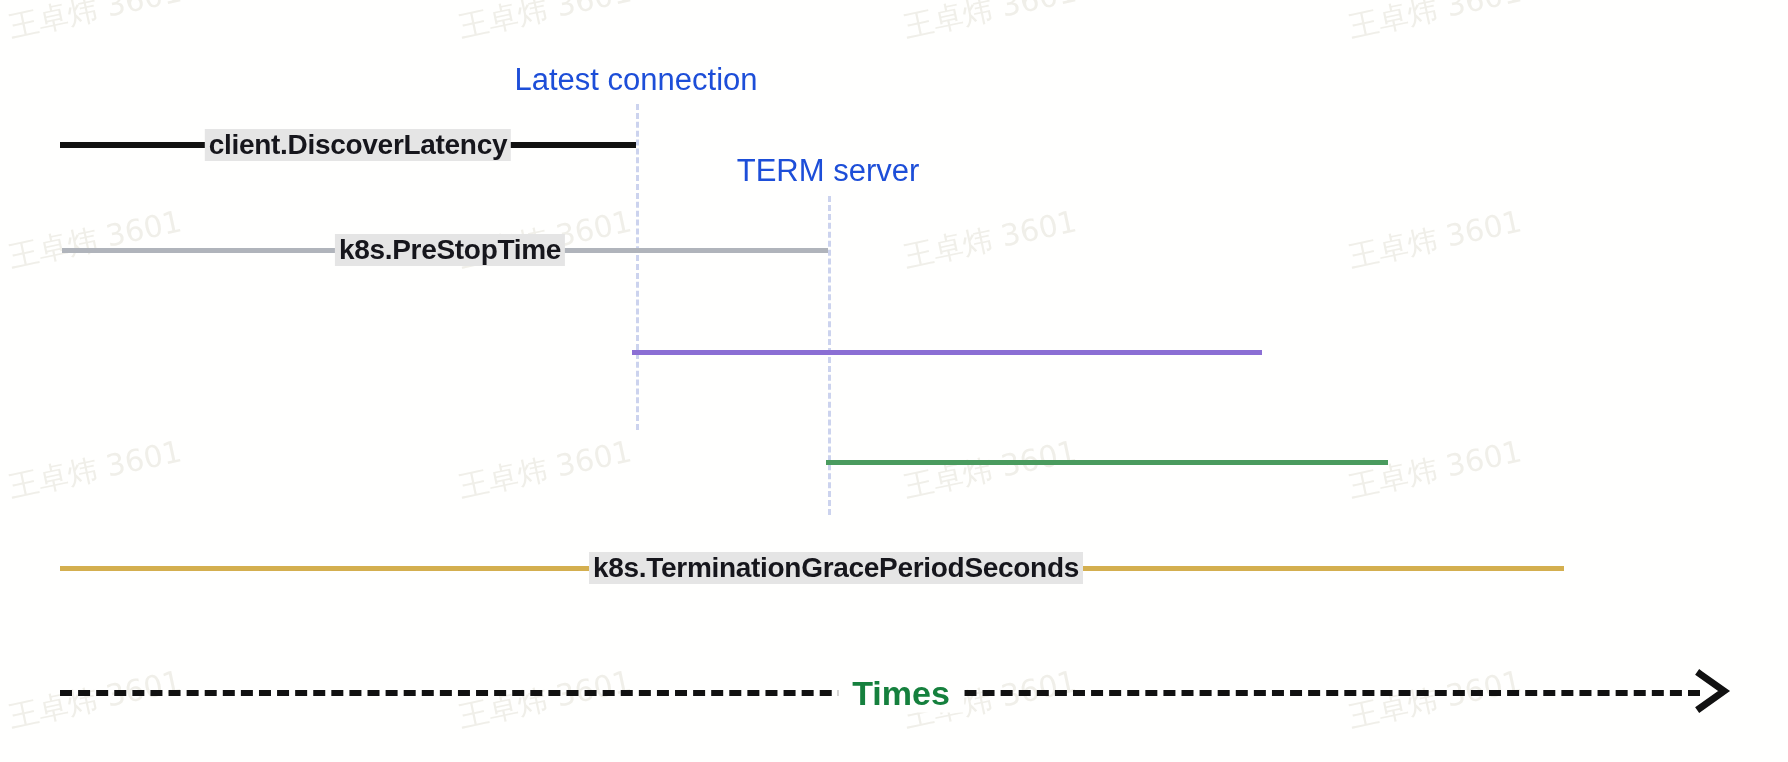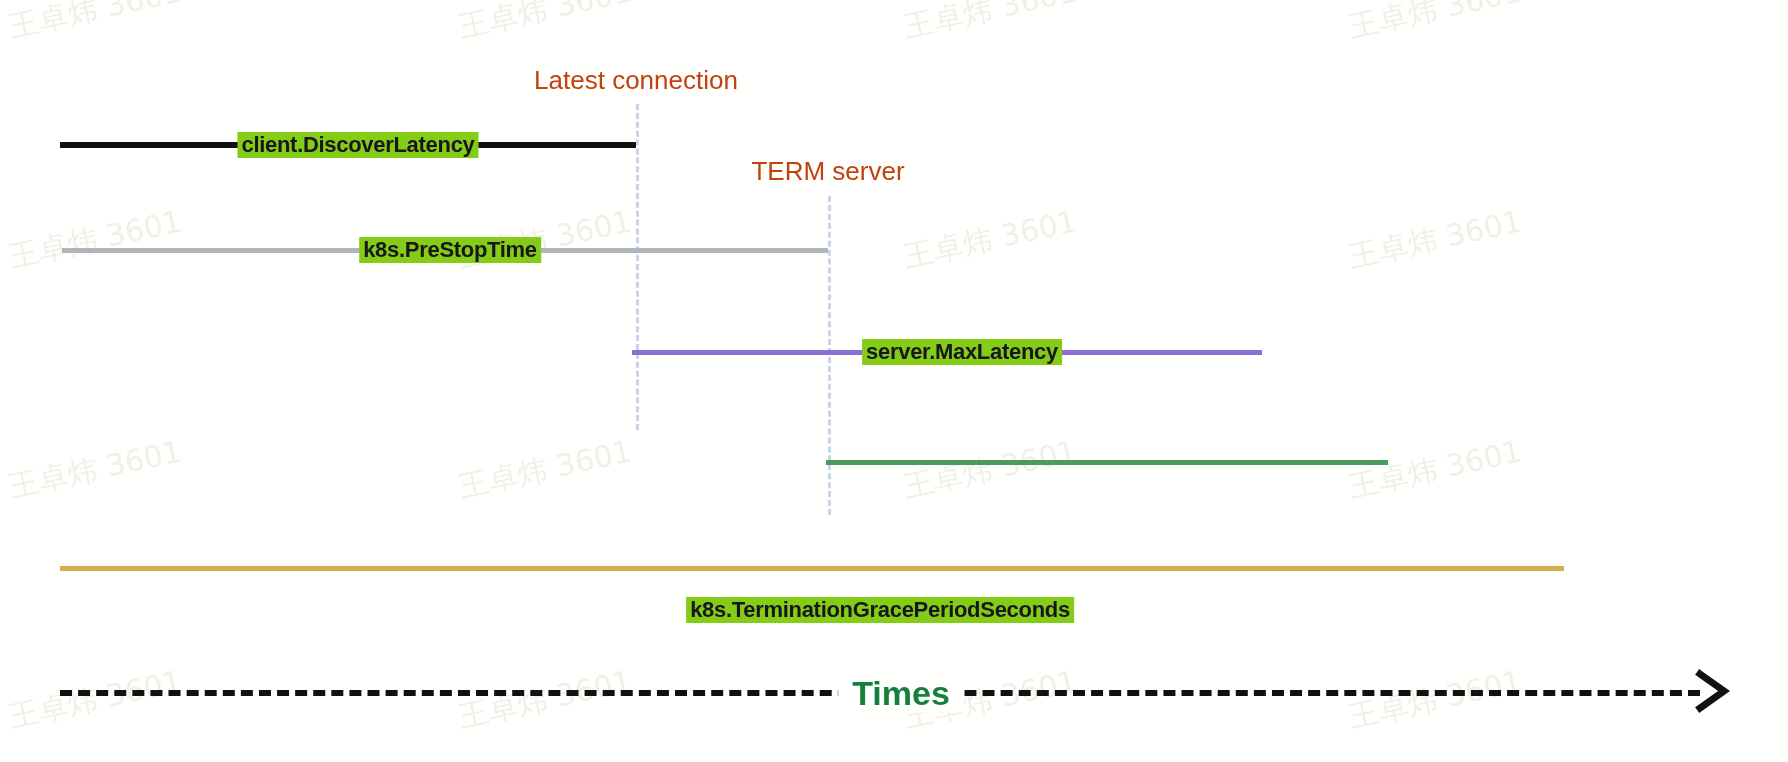--- a/index.html
+++ b/index.html
@@ -46,42 +46,42 @@
   
   .vmarker {
     position: absolute;
     width: 0;
     border-left: 3px dashed #ccd3ee;
     z-index: 1;
   }
   .vmarker-label {
     position: absolute;
     font-family: "Liberation Sans", sans-serif;
-    font-size: 26px;
+    font-size: 31px;
     font-weight: 400;
-    color: #c2410c;
+    color: #1d4ed8;
     white-space: nowrap;
     z-index: 3;
   }
 
   
   .bar {
     position: absolute;
     height: 5px;
     border-radius: 0;
     z-index: 2;
   }
   .bar-label {
     position: absolute;
     font-family: "Liberation Sans", sans-serif;
-    font-size: 22px;
+    font-size: 28px;
     font-weight: 700;
     color: #16161c;
     white-space: nowrap;
-    background: #84cc16;
+    background: #e5e5e5;
     padding: 0 4px;
     z-index: 4;
     transform: translate(-50%, -50%);
     letter-spacing: -0.3px;
   }
 
   
   .axis-line {
     position: absolute;
     height: 0;
@@ -135,24 +135,23 @@
       <div class="vmarker" style="left: 828px; top: 196px; height: 319px; border-left-color: rgb(204, 211, 238);"></div>
       <div class="vmarker-label" style="left: 828px; top: 171px; transform: translate(-50%, -50%);">TERM server</div>
     </div>
 
   <div class="chart-layer" id="bar-layer">
       <div class="bar" style="left: 60px; width: 576px; height: 6px; top: 142px; background: rgb(17, 17, 17);"></div>
       <div class="bar-label" style="left: 358px; top: 145px;">client.DiscoverLatency</div>
       <div class="bar" style="left: 62px; width: 766px; height: 5px; top: 247.5px; background: rgb(176, 180, 187);"></div>
       <div class="bar-label" style="left: 450px; top: 250px;">k8s.PreStopTime</div>
       <div class="bar" style="left: 632px; width: 630px; height: 5px; top: 349.5px; background: rgb(139, 111, 212);"></div>
-      <div class="bar-label" style="left: 962px; top: 352px;">server.MaxLatency</div>
       <div class="bar" style="left: 826px; width: 562px; height: 5px; top: 459.5px; background: rgb(74, 155, 94);"></div>
       <div class="bar" style="left: 60px; width: 1504px; height: 5px; top: 565.5px; background: rgb(212, 175, 79);"></div>
-      <div class="bar-label" style="left: 880px; top: 568px; margin-top: 42px;">k8s.TerminationGracePeriodSeconds</div>
+      <div class="bar-label" style="left: 836px; top: 568px;">k8s.TerminationGracePeriodSeconds</div>
     </div>
 
   <div class="chart-layer" id="axis-layer">
       <div class="axis-line" style="left: 60px; width: 1640px; top: 690px; border-top-color: rgb(17, 17, 17);"></div>
       <div class="axis-arrow" style="left: 1694px; top: 668px;"><svg width="46" height="46" viewBox="0 0 46 46">
           <path d="M6 6 L30 23 L6 40" fill="none" stroke="#111111" stroke-width="7" stroke-linecap="square" stroke-linejoin="miter"></path>
         </svg></div>
       <div class="axis-label" style="left: 901px; top: 693px;">Times</div>
     </div>
 

